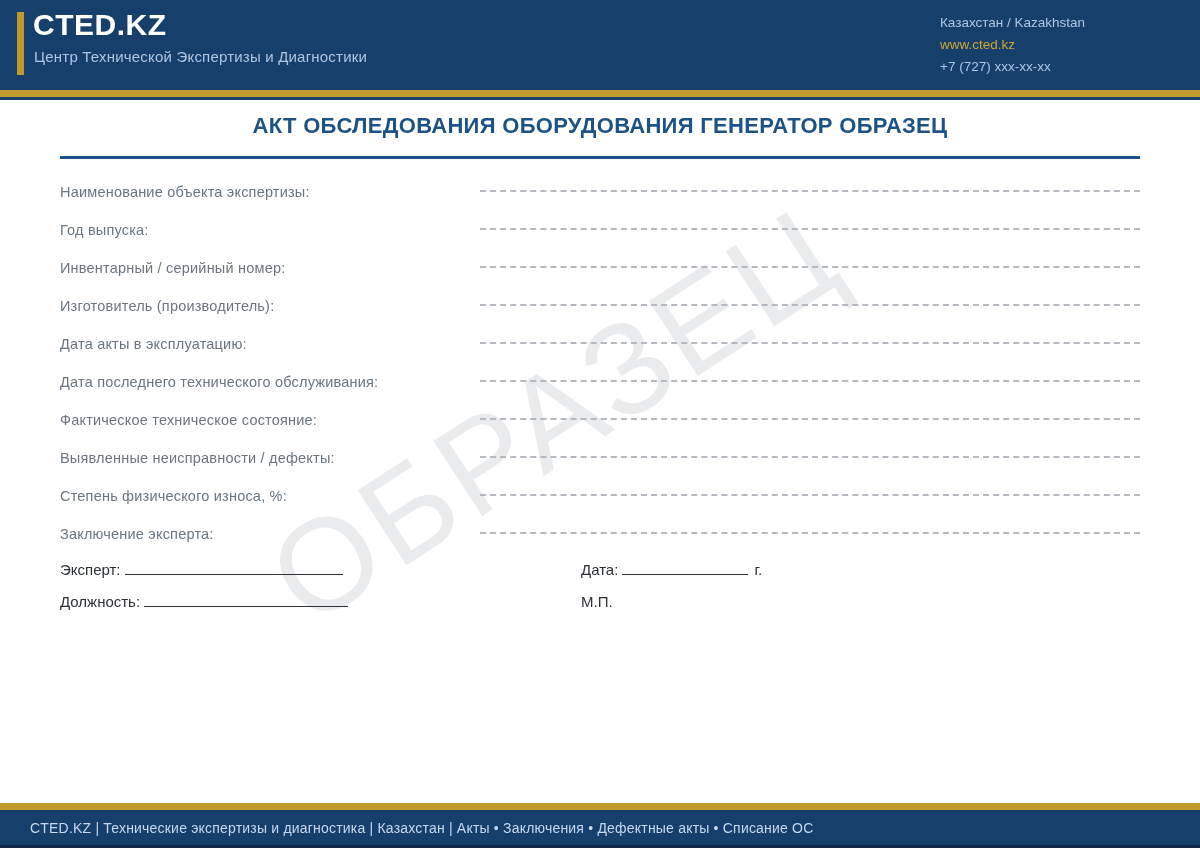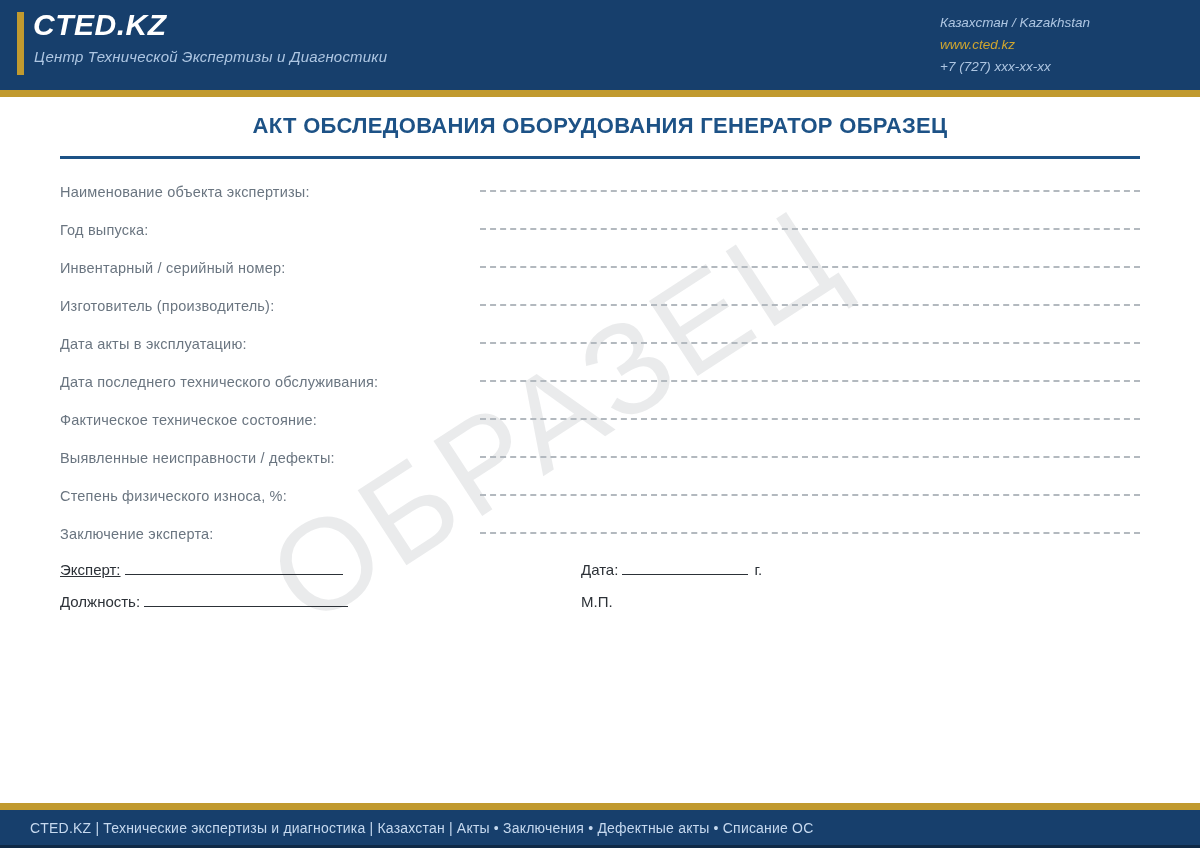--- a/index.html
+++ b/index.html
@@ -1,36 +1,36 @@
 <!DOCTYPE html>
 <html style="--navy: #173f6c; --gold: #c19a2f; --title-blue: #1d5286; --label-gray: #6a7580; --dash-gray: #b3b9bf; --text-dark: #2c3137; --header-light: #aec6e2; --link-gold: #d0a62f; --footer-light: #c6d9ef;"><head>
 <meta charset="utf-8">
 <style>
   html,body{margin:0;padding:0;}
   body{
     width:1200px;height:848px;position:relative;overflow:hidden;background:#ffffff;
     font-family:"Liberation Sans","DejaVu Sans",sans-serif;
     -webkit-font-smoothing:antialiased;
   }
-  .header{position:absolute;left:0;top:0;width:1200px;height:90px;background:var(--navy);font-style:italic;}
+  .header{position:absolute;left:0;top:0;width:1200px;height:100px;background:var(--navy);}
   .brand-bar{position:absolute;left:17px;top:12px;width:7px;height:63px;background:var(--gold);}
   .logo{position:absolute;left:33px;top:8px;font-size:30px;font-weight:bold;color:#ffffff;letter-spacing:.5px;}
   .tagline{position:absolute;left:34px;top:48px;font-size:15px;color:var(--header-light);letter-spacing:.2px;}
   .contact{position:absolute;left:940px;top:12px;font-size:13.5px;line-height:22px;color:var(--header-light);}
   .contact .site{color:var(--link-gold);text-decoration:none;display:block;cursor:pointer;}
   .gold-rule-top{position:absolute;left:0;top:90px;width:1200px;height:7px;background:var(--gold);}
   .page-title{position:absolute;left:0;top:113px;width:1200px;text-align:center;
     font-size:22px;font-weight:700;color:var(--title-blue);letter-spacing:.3px;}
   .title-divider{position:absolute;left:60px;top:156px;width:1080px;height:3px;background:var(--title-blue);}
   .fields{position:absolute;left:60px;top:172px;width:1080px;}
   .field-row{position:relative;height:38px;}
   .field-label{position:absolute;left:0;top:0;font-size:14.5px;color:var(--label-gray);letter-spacing:.2px;margin-top:12px;}
   .field-blank-line{position:absolute;left:420px;right:0;top:18px;height:0;border-top:2px dashed var(--dash-gray);}
   .sig-row{position:absolute;left:60px;width:1080px;height:22px;font-size:15px;color:var(--text-dark);}
-  .sig-row-1{top:561px;text-decoration:underline;}
+  .sig-row-1{top:561px;}
   .sig-row-2{top:593px;}
   .sig-line{display:inline-block;height:13px;border-bottom:1.5px solid var(--text-dark);vertical-align:baseline;margin-left:4px;}
   .sig-line-expert{width:218px;}
   .sig-line-date{width:126px;margin-right:6px;}
   .sig-line-position{width:204px;}
   .sig-right{position:absolute;left:521px;top:0;}
   .watermark{position:absolute;left:555px;top:415px;transform:translate(-50%,-50%) rotate(-33deg);
     font-size:130px;letter-spacing:5px;color:rgba(45,55,70,0.10);white-space:nowrap;font-weight:400;pointer-events:none;}
   .footer-divider{position:absolute;left:0;top:803px;width:1200px;height:7px;background:var(--gold);}
   .footer-bar{position:absolute;left:0;top:810px;width:1200px;height:38px;background:var(--navy);}

